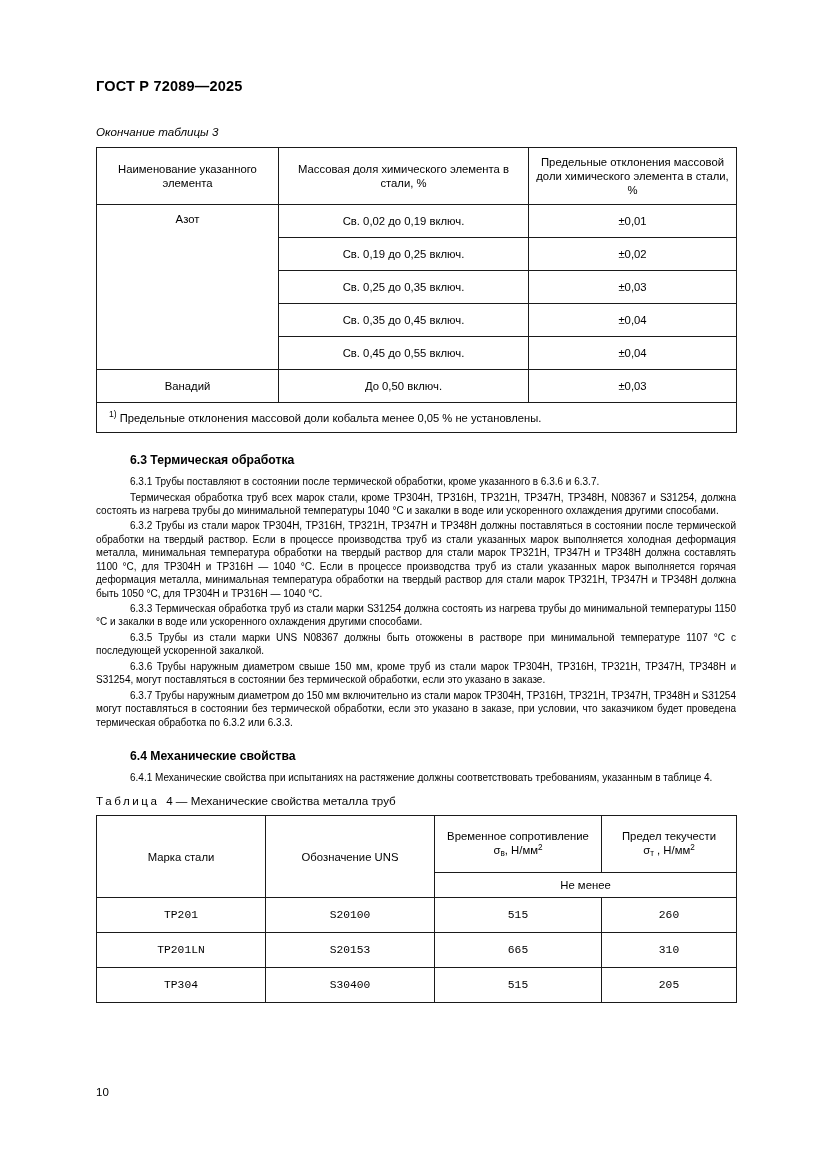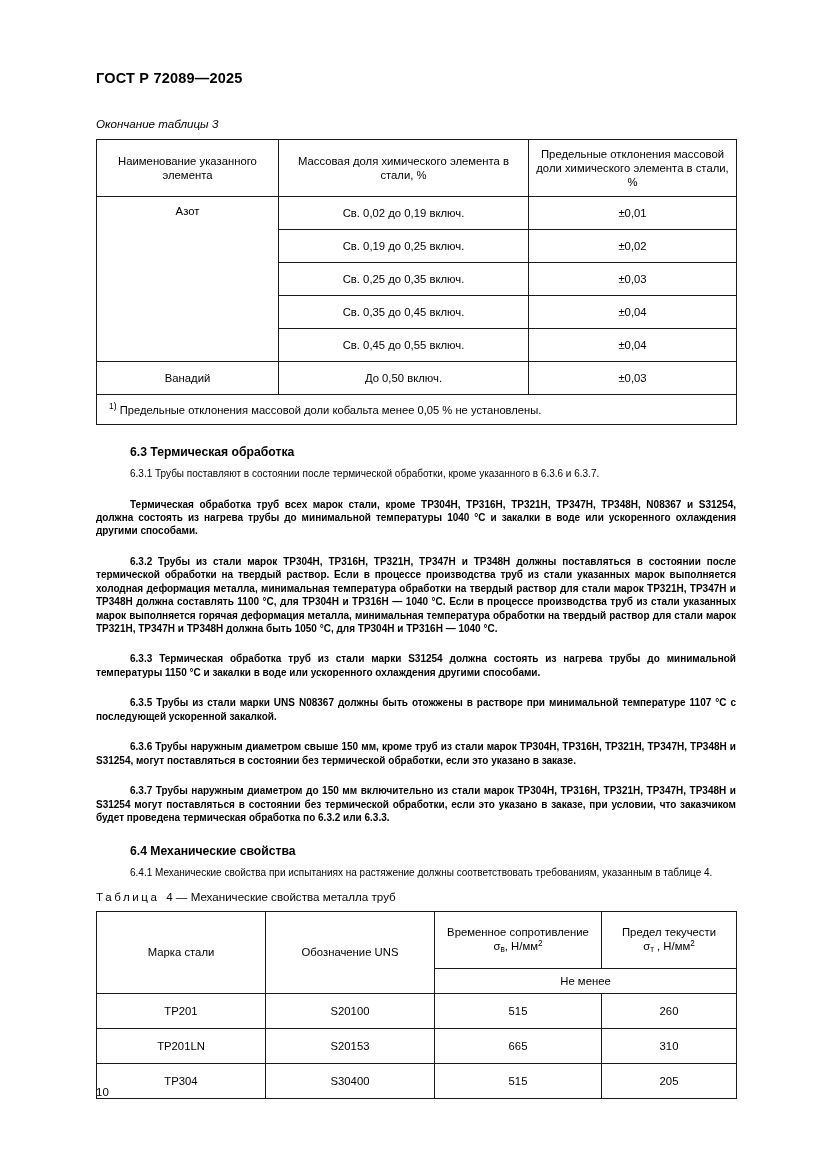--- a/index.html
+++ b/index.html
@@ -15,21 +15,21 @@
     position: relative;
     width: 827px;
     height: 1169px;
     margin: 0 auto;
     background: #ffffff;
     overflow: hidden;
   }
   .content {
     position: absolute;
     left: 96px;
-    top: 0;
+    top: 8px;
     width: 640px;
   }
 
   
   .doc-header {
     margin-top: 70px;
     font-size: 14.5px;
     font-weight: bold;
     letter-spacing: 0.2px;
   }
@@ -84,39 +84,39 @@
     padding-left: 34px;
   }
   p.para {
     font-size: 10px;
     margin: 8px 0 0 0;
     text-align: justify;
     text-justify: inter-word;
     line-height: 1.345;
     text-indent: 34px;
   }
-  p.para.tight { margin-top: 17px; font-weight: bold; }
+  p.para.tight { margin-top: 2px; }
 
   
   .tbl4-caption {
     margin-top: 10px;
     font-size: 11.6px;
   }
   .tbl4-caption .sp {
     letter-spacing: 2.6px;
   }
   .tbl4 { margin-top: 8px; }
   .tbl4 .c1 { width: 169px; }
   .tbl4 .c2 { width: 169px; }
   .tbl4 .c3 { width: 167px; }
   .tbl4 .c4 { width: 135px; }
   .tbl4 td.hcell {
     height: 46px;
   }
-  .tbl4 td.datacell { height: 24px; }
+  .tbl4 td.datacell { height: 24px; font-family: Liberation Mono, monospace; }
   .tbl4 sub { font-size: 8.2px; vertical-align: -0.25em; }
   .tbl4 sup { font-size: 8.2px; vertical-align: 0.45em; }
 
   .page-number {
     position: absolute;
     left: 96px;
     top: 1086px;
     font-size: 11.5px;
   }
 </style>

